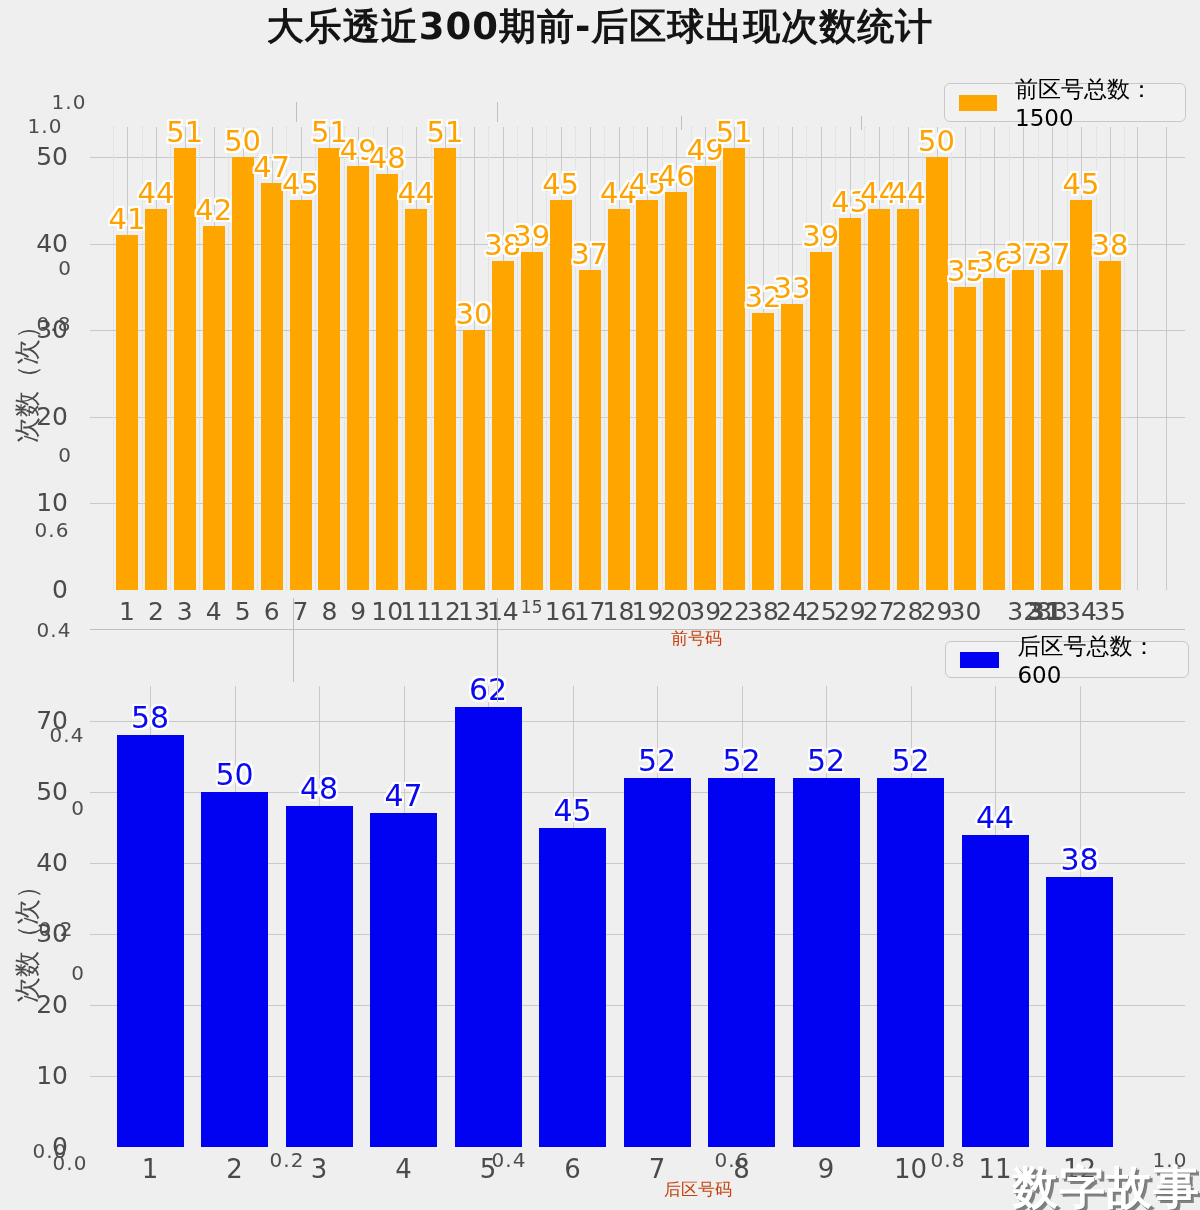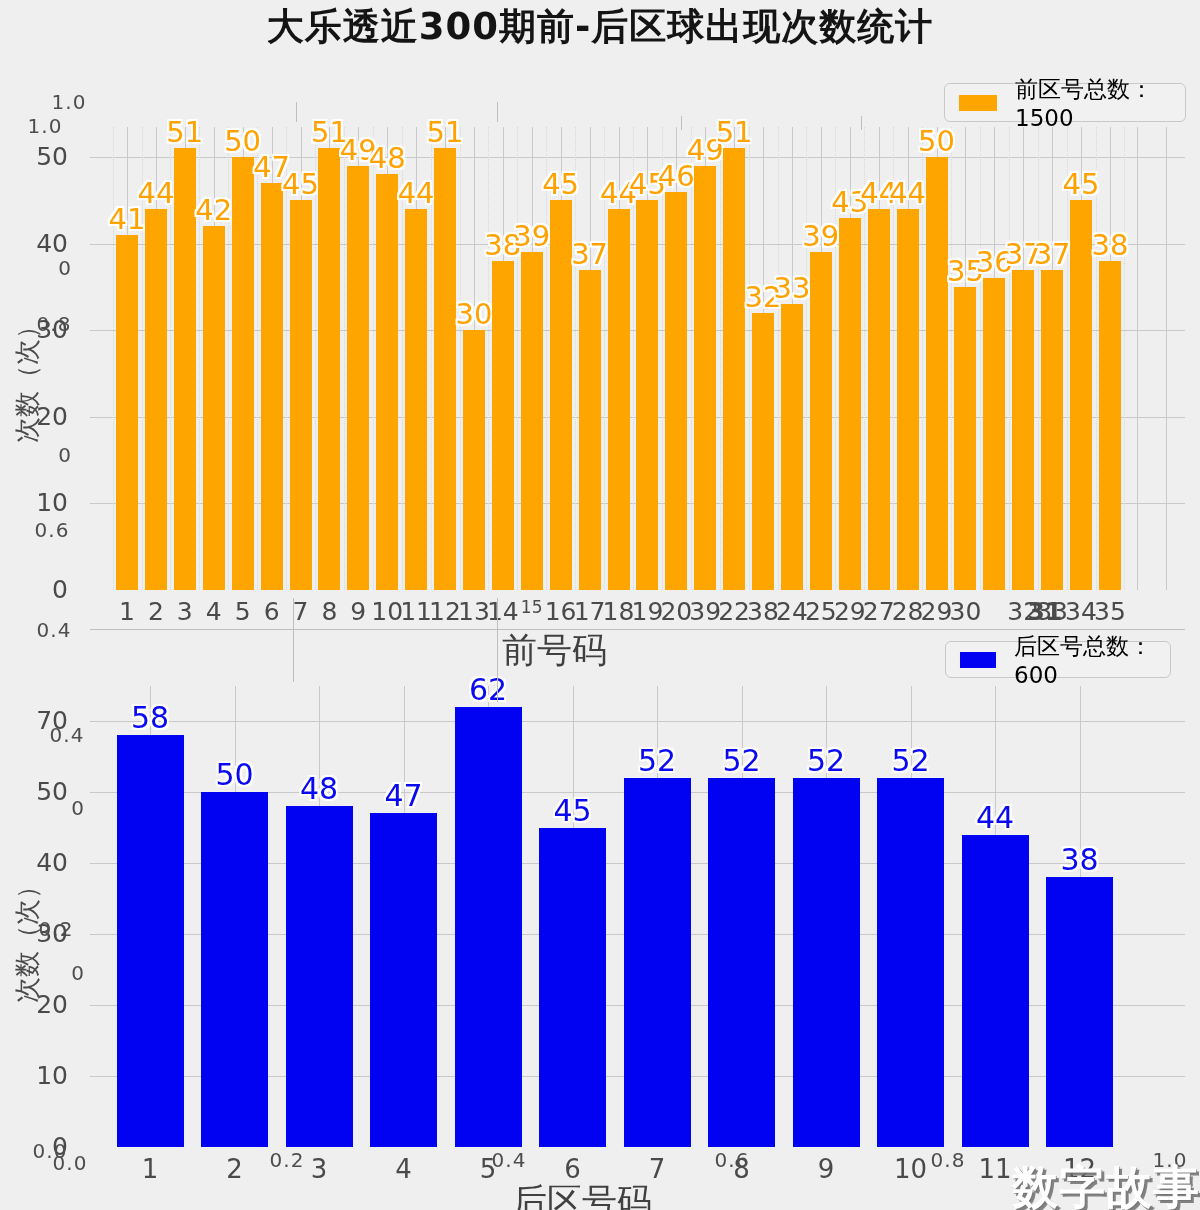--- a/index.html
+++ b/index.html
@@ -10,21 +10,21 @@
   .gridh{background:#c9c9c9;height:1px;}
   .gridv{background:#c9c9c9;width:1px;}
   .griddot{width:0;border-left:1px dotted #d9d9d9;}
   .artline{background:#bfbfbf;}
   .bar{position:absolute;}
   .vallab{text-align:center;width:64px;font-size:29px;
     text-shadow:-2px -2px 0 #fff,2px -2px 0 #fff,-2px 2px 0 #fff,2px 2px 0 #fff,0 -2px 0 #fff,0 2px 0 #fff,-2px 0 0 #fff,2px 0 0 #fff;}
   .ytick{width:60px;text-align:right;font-size:25px;color:#4a4a4a;}
   .xtick{width:44px;text-align:center;font-size:25px;color:#4a4a4a;}
   .stray{width:64px;text-align:center;font-size:20px;color:#4d4d4d;letter-spacing:1px;}
-  .axlabel{width:220px;text-align:left;font-size:35px;color:#404040;}
+  .axlabel{width:220px;text-align:right;font-size:17px;color:#c2410c;}
   .ylabel{width:170px;height:30px;text-align:center;font-size:26px;color:#4a4a4a;transform:rotate(-90deg);}
   .legend{display:flex;align-items:center;background:#f1f1f1;border:1px solid #c8c8c8;border-radius:6px;box-sizing:border-box;padding-left:14px;}
   .swatch{display:inline-block;width:44px;height:16px;margin-right:18px;}
   .legendtext{font-size:23px;color:#000;}
   .watermark{font-size:46px;font-weight:bold;color:#ffffff;letter-spacing:1px;
     text-shadow:3px 3px 0 rgba(110,110,110,0.85),1px 1px 0 rgba(110,110,110,0.6);margin-top:11px;}
 </style>
 </head>
 <body>
 
@@ -312,19 +312,19 @@
   <div class="abs ylabel" style="left:-60px;top:363px;">次数（次）</div>
   <div class="abs ylabel" style="left:-60px;top:923px;">次数（次）</div>
 
   <div class="abs axlabel" style="left:502px;top:627px;">前号码</div>
   <div class="abs axlabel" style="left:512px;top:1178px;">后区号码</div>
 
   <div class="abs legend" style="left:944px;top:83px;width:242px;height:39px;">
     <span class="swatch" id="swatch-front" style="background: rgb(255, 165, 0);"></span>
     <span class="legendtext">前区号总数：1500</span>
   </div>
-  <div class="abs legend" style="left:945px;top:641px;width:226px;height:37px;">
+  <div class="abs legend" style="left:945px;top:641px;width:244px;height:37px;">
     <span class="swatch" id="swatch-back" style="width: 42px; background: rgb(2, 2, 242);"></span>
     <span class="legendtext">后区号总数：600</span>
   </div>
 
   <div class="abs watermark" style="left: 1012px; top: 1146px; z-index: 5;">数字故事</div>
 </div>
 
 </body></html>

